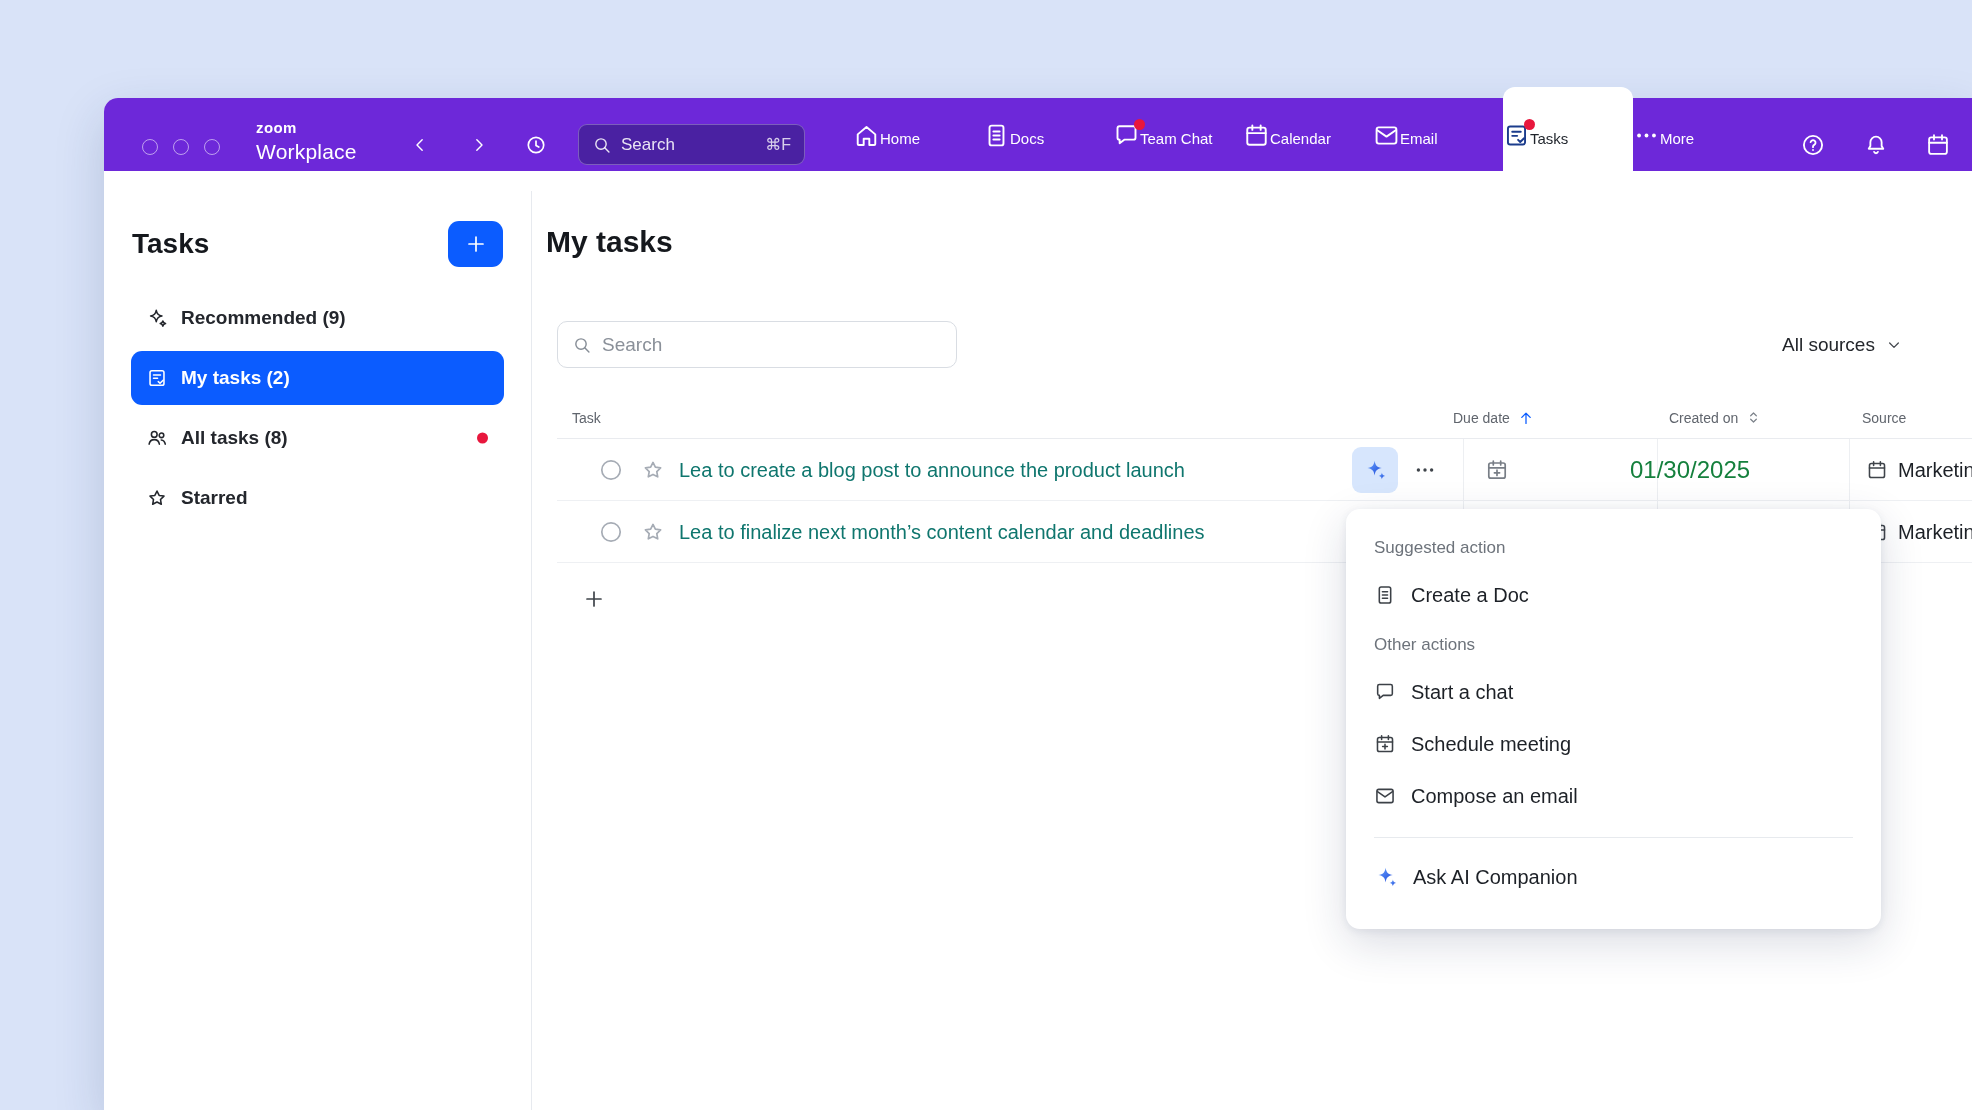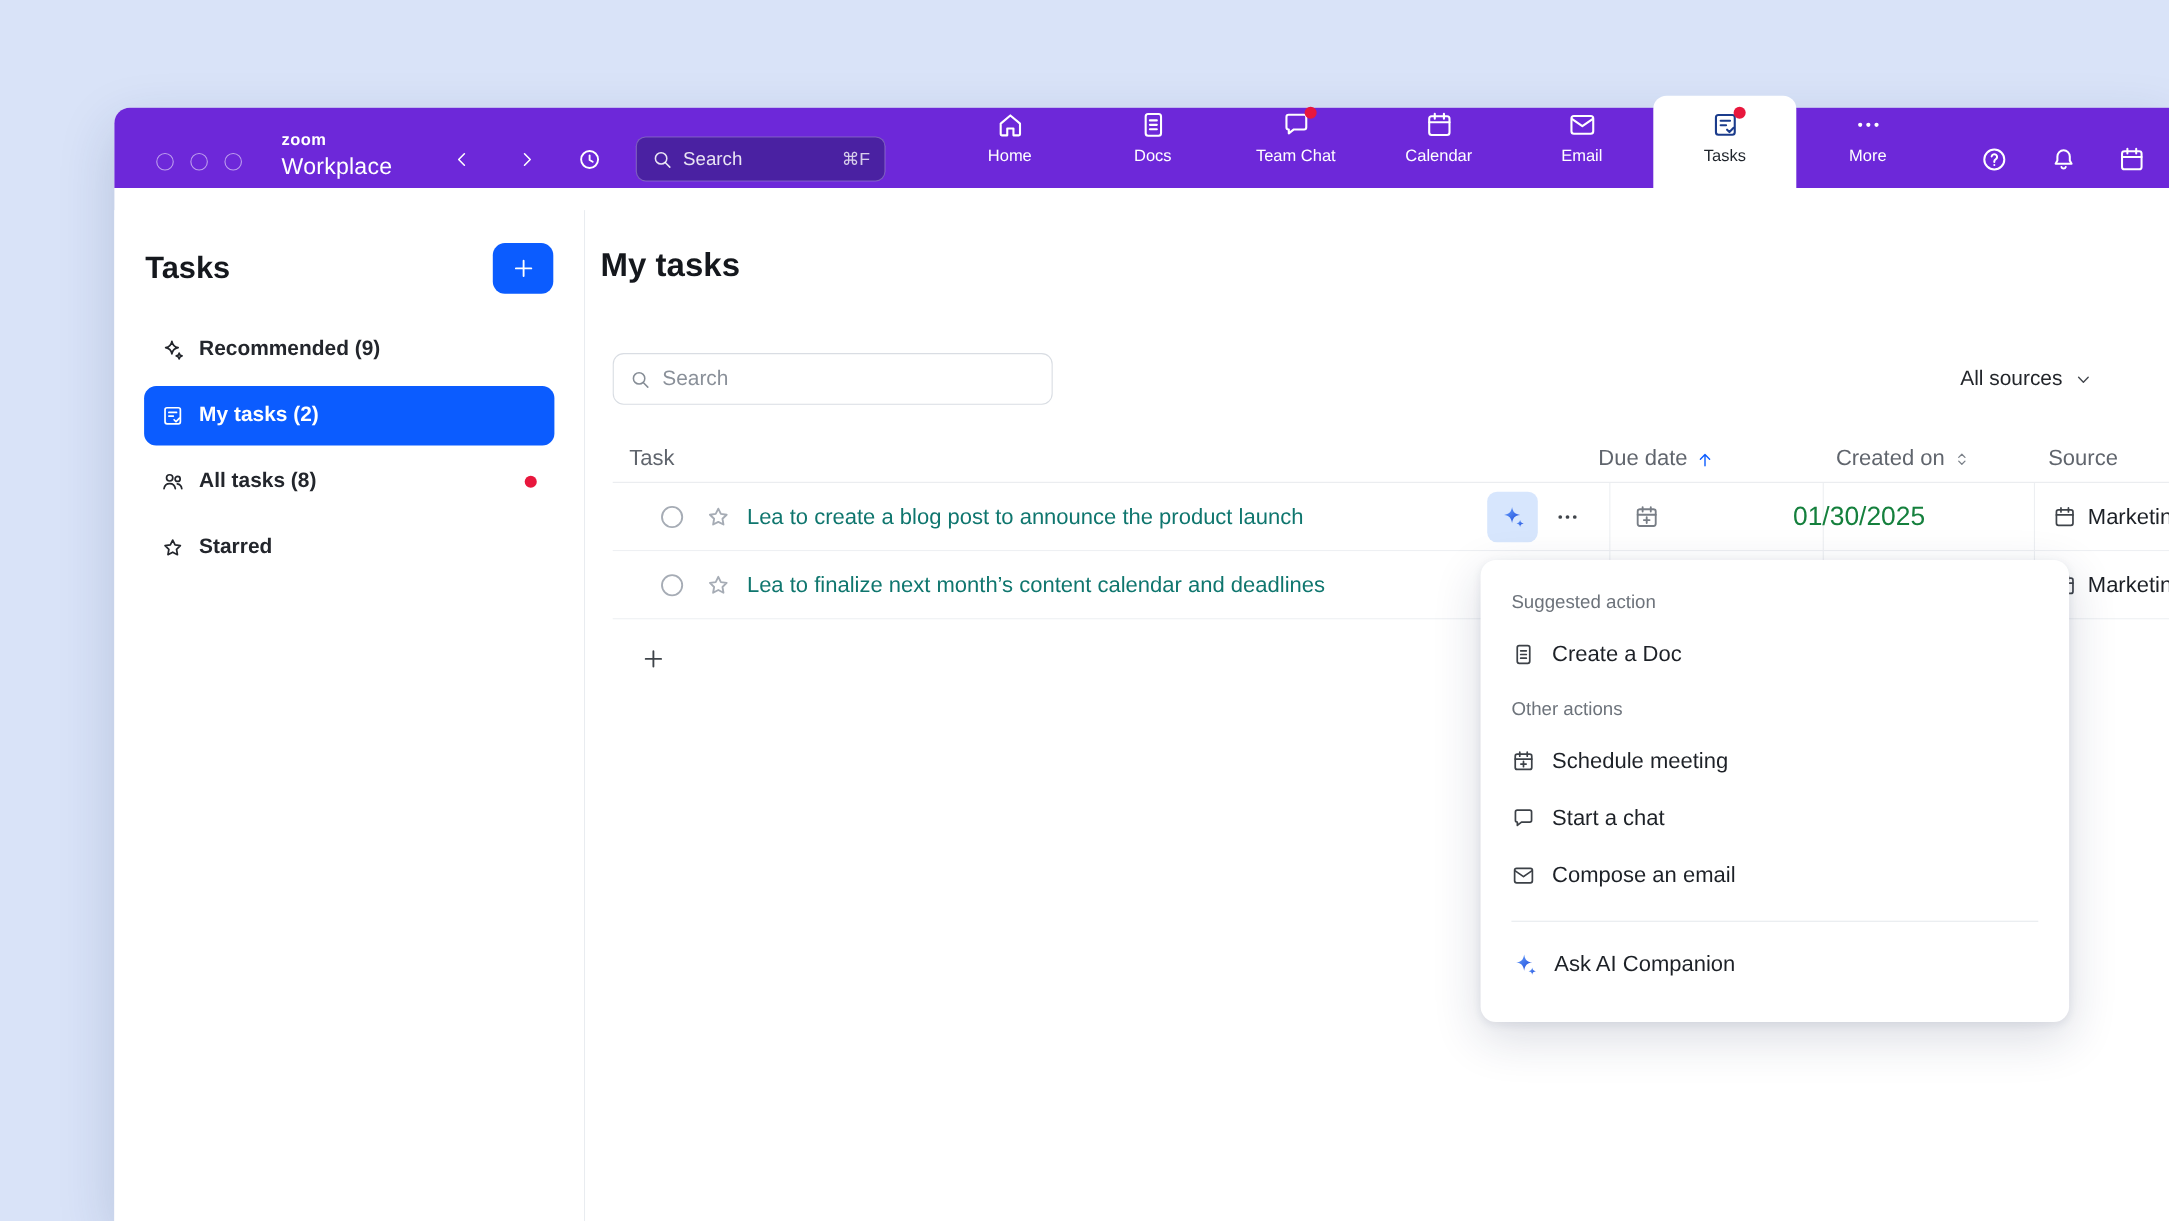--- a/index.html
+++ b/index.html
@@ -16,21 +16,21 @@
   .logo{position:absolute;left:152px;top:22px;color:#fff;line-height:1}
   .logo .z{font-size:15px;font-weight:700;letter-spacing:.4px}
   .logo .w{font-size:21px;margin-top:6px;font-weight:400;letter-spacing:.2px}
   .hbtn{position:absolute;top:0;height:93px;width:40px;display:flex;align-items:center;justify-content:center;color:#fff;cursor:pointer}
   .p-back{left:296px}.p-fwd{left:355px}.p-hist{left:412px}
   .p-help{left:1689px}.p-bell{left:1752px}.p-cal{left:1814px}
   .hsearch{position:absolute;left:474px;top:26px;width:227px;height:41px;border-radius:9px;background:rgba(8,20,60,.35);border:1px solid rgba(255,255,255,.28);display:flex;align-items:center;padding:0 13px;gap:9px;color:rgba(255,255,255,.88);cursor:text}
   .hsearch .ph{font-size:17px;flex:1}
   .hsearch .kbd{font-size:16px;color:rgba(255,255,255,.78)}
   .nav{position:absolute;left:749px;bottom:0;height:84px;display:flex}
-  .nav-item{width:130px;display:flex;flex-direction:column;align-items:center;padding-top:13px;color:#fff;cursor:pointer;position:relative}
+  .nav-item{width:130px;display:flex;flex-direction:row;align-items:center;padding-top:13px;color:#fff;cursor:pointer;position:relative}
   .nav-item .ni{position:relative;width:27px;height:27px}
   .nav-item .nl{font-size:15px;margin-top:6px}
   .nav-item.active{background:#fff;border-radius:12px 12px 0 0;color:#1b3c8c}
   .nav-item.active .nl{color:#1f242b}
   .dot{position:absolute;top:-3px;right:-5px;width:11px;height:11px;border-radius:50%;background:#e8173d}
 
   
   .sidebar{position:absolute;top:93px;left:0;width:428px;bottom:0;background:#fff;border-right:1px solid #e7eaef}
   .sb-head{display:flex;align-items:center;justify-content:space-between;padding:30px 28px 22px}
   .sb-title{font-size:28px;font-weight:700;color:#15181d}
@@ -42,21 +42,21 @@
 
   
   .main{position:absolute;top:93px;left:428px;right:0;bottom:0;background:#fff;overflow:hidden}
   .main-title{position:absolute;left:14px;top:34px;font-size:30px;font-weight:700;color:#15181d}
   .m-search{position:absolute;left:25px;top:130px;width:400px;height:47px;border:1.5px solid #d9dde3;border-radius:10px;display:flex;align-items:center;padding:0 14px;gap:10px;color:#868d96;background:#fff}
   .m-search input{border:none;outline:none;font-size:19px;flex:1;color:#22262c;background:transparent;font-family:"Liberation Sans",sans-serif}
   .m-search input::placeholder{color:#8a9099}
   .m-sources{position:absolute;left:1240px;top:130px;height:47px;display:flex;align-items:center;gap:10px;font-size:19px;color:#23262b;cursor:pointer;padding:0 10px}
   .m-sources .chev{color:#43474d}
 
-  .thead{position:absolute;left:25px;right:0;top:205px;height:43px;border-bottom:1px solid #e9ebef;color:#60656d;font-size:20px}
+  .thead{position:absolute;left:25px;right:0;top:205px;height:43px;border-bottom:1px solid #e9ebef;color:#60656d;font-size:14px}
   .th{position:absolute;top:0;height:43px;display:flex;align-items:center;gap:7px}
   .th-task{left:15px}.th-due{left:896px;cursor:pointer}.th-created{left:1112px;cursor:pointer}.th-source{left:1305px}
   .sort-asc{color:#0b5cff}
   .sort-both{color:#7c828a}
 
   .rows{position:absolute;left:25px;right:0;top:248px;height:124px}
   .vline{position:absolute;top:0;height:124px;width:1px;background:#edeff2}
   .v1{left:906px}.v2{left:1100px}.v3{left:1292px}
   .row{position:absolute;left:0;right:0;height:62px;border-bottom:1px solid #eef0f3;cursor:pointer}
   .row1{top:0}.row2{top:62px}
@@ -432,29 +432,29 @@
         <div class="menu-heading">Suggested action</div>
         <div class="menu-item">
           <svg class="ic s22">
               <use href="#i-doc"></use>
             </svg>
           <span>Create a Doc</span>
         </div>
         <div class="menu-heading second">Other actions</div>
         <div class="menu-item">
           <svg class="ic s22">
+              <use href="#i-chat"></use>
+            </svg>
+          <span>Start a chat</span>
+        </div>
+        <div class="menu-item">
+          <svg class="ic s22">
               <use href="#i-calendar-plus"></use>
             </svg>
           <span>Schedule meeting</span>
-        </div>
-        <div class="menu-item">
-          <svg class="ic s22">
-              <use href="#i-chat"></use>
-            </svg>
-          <span>Start a chat</span>
         </div>
         <div class="menu-item">
           <svg class="ic s22">
               <use href="#i-mail"></use>
             </svg>
           <span>Compose an email</span>
         </div>
         <div class="menu-divider"></div>
         <div class="menu-item">
           <svg class="ic s24">

